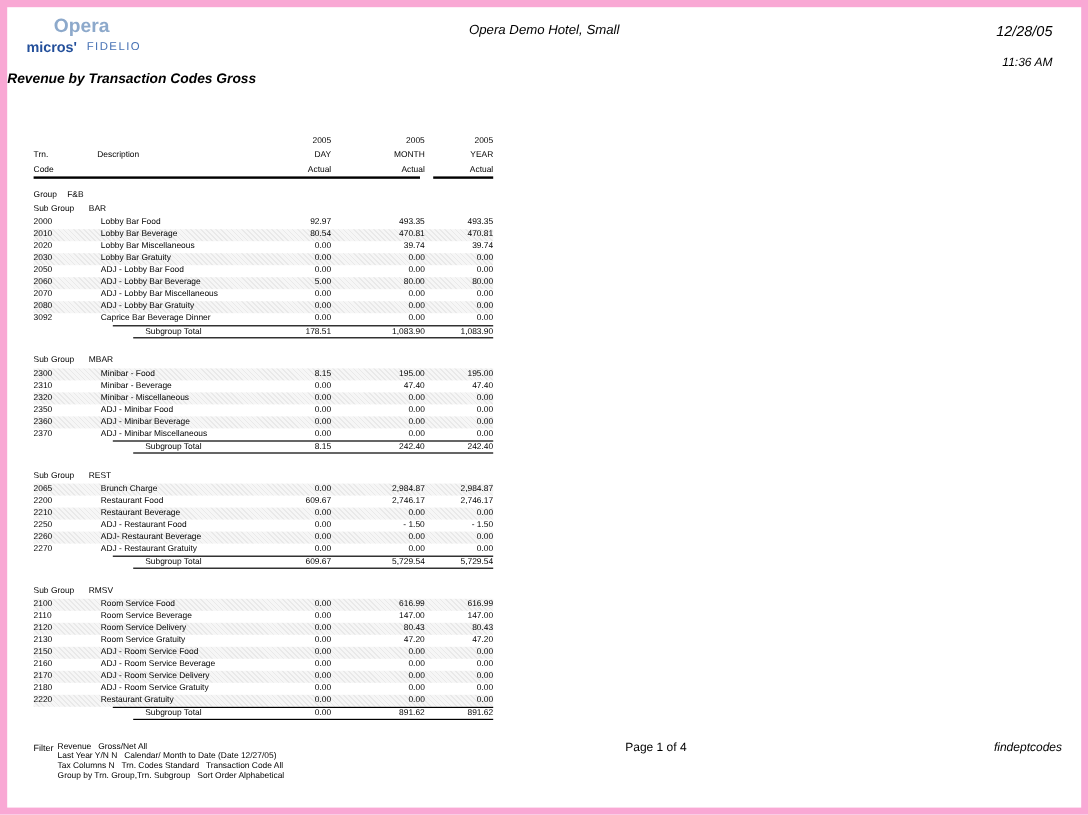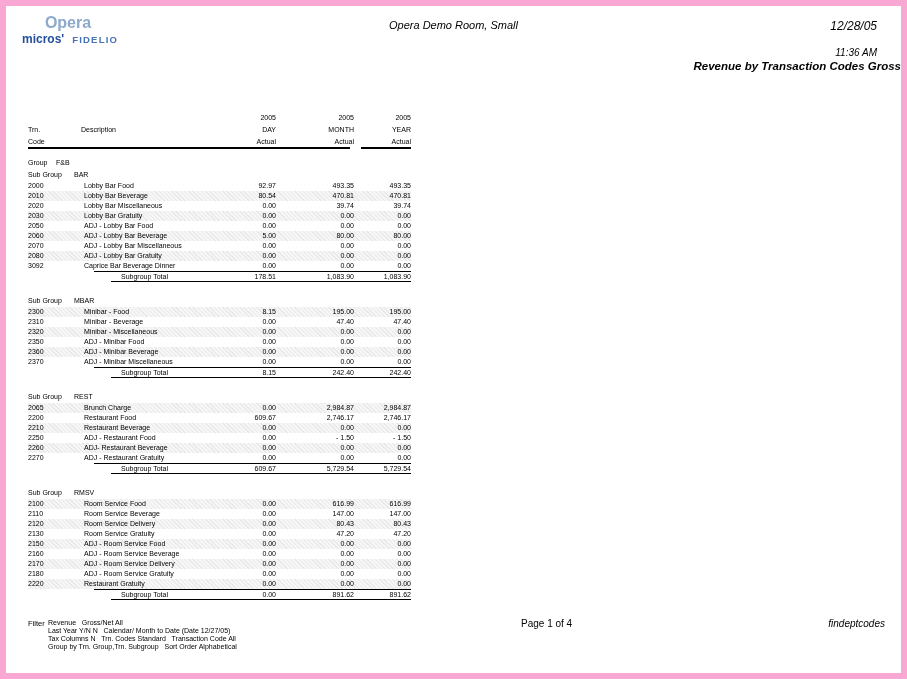--- a/index.html
+++ b/index.html
@@ -8,24 +8,24 @@
     background:#fff; border:6px solid #f9a8d4; overflow:hidden;
     font-family:"Liberation Sans", sans-serif; color:#000;
   }
 
   
   .logo { position:absolute; left:16px; top:8px; width:92px; }
   .logo-opera { text-align:center; color:#8da9cb; font-size:16px; font-weight:bold; line-height:18px; }
   .logo-mf { display:flex; align-items:center; gap:4px; margin-top:1px; }
   .logo-micros { color:#24509b; font-weight:bold; font-size:12px; line-height:12px; }
   .logo-sep { width:1px; height:11px; background:#9ab0cf; }
-  .logo-fidelio { color:#4671b4; font-weight:bold; font-size:9.5px; letter-spacing:1.2px; }
+  .logo-fidelio { color:#4671b4; font-weight:normal; font-size:9.5px; letter-spacing:1.2px; }
 
   .hotel-name  { position:absolute; top:13px; left:0; width:100%; text-align:center; font-style:italic; font-size:11px; }
-  .report-title{ position:absolute; top:54px; left:0; width:100%; text-align:right; font-style:italic; font-weight:bold; font-size:11.5px; }
+  .report-title{ position:absolute; top:54px; left:0; width:100%; text-align:left; font-style:italic; font-weight:bold; font-size:11.5px; }
   .print-date  { position:absolute; top:13px; right:24px; font-style:italic; font-size:12px; }
   .print-time  { position:absolute; top:41px; right:24px; font-style:italic; font-size:10px; }
 
   
   .table { position:absolute; left:22px; top:106px; width:383px; font-size:7px; line-height:10px; }
   .grid  { display:grid; grid-template-columns:53px 140px 55px 78px 57px; }
   .num   { text-align:right; }
   .hrow  { height:12px; line-height:12px; }
   .hrow3 { height:11px; line-height:11px; }
   .header-line { position:relative; height:3px; margin-bottom:7px; }
@@ -60,21 +60,21 @@
 
   <div class="logo">
     <div class="logo-opera">Opera</div>
     <div class="logo-mf">
       <span class="logo-micros">micros'</span>
       <span class="logo-sep"></span>
       <span class="logo-fidelio">FIDELIO</span>
     </div>
   </div>
 
-  <div class="hotel-name">Opera Demo Room, Small</div>
+  <div class="hotel-name">Opera Demo Hotel, Small</div>
   <div class="report-title">Revenue by Transaction Codes Gross</div>
   <div class="print-date">12/28/05</div>
   <div class="print-time">11:36 AM</div>
 
   <div class="table">
 
     <div class="grid hrow">
       <span></span>
         <span></span>
       <span class="num">2005</span>

